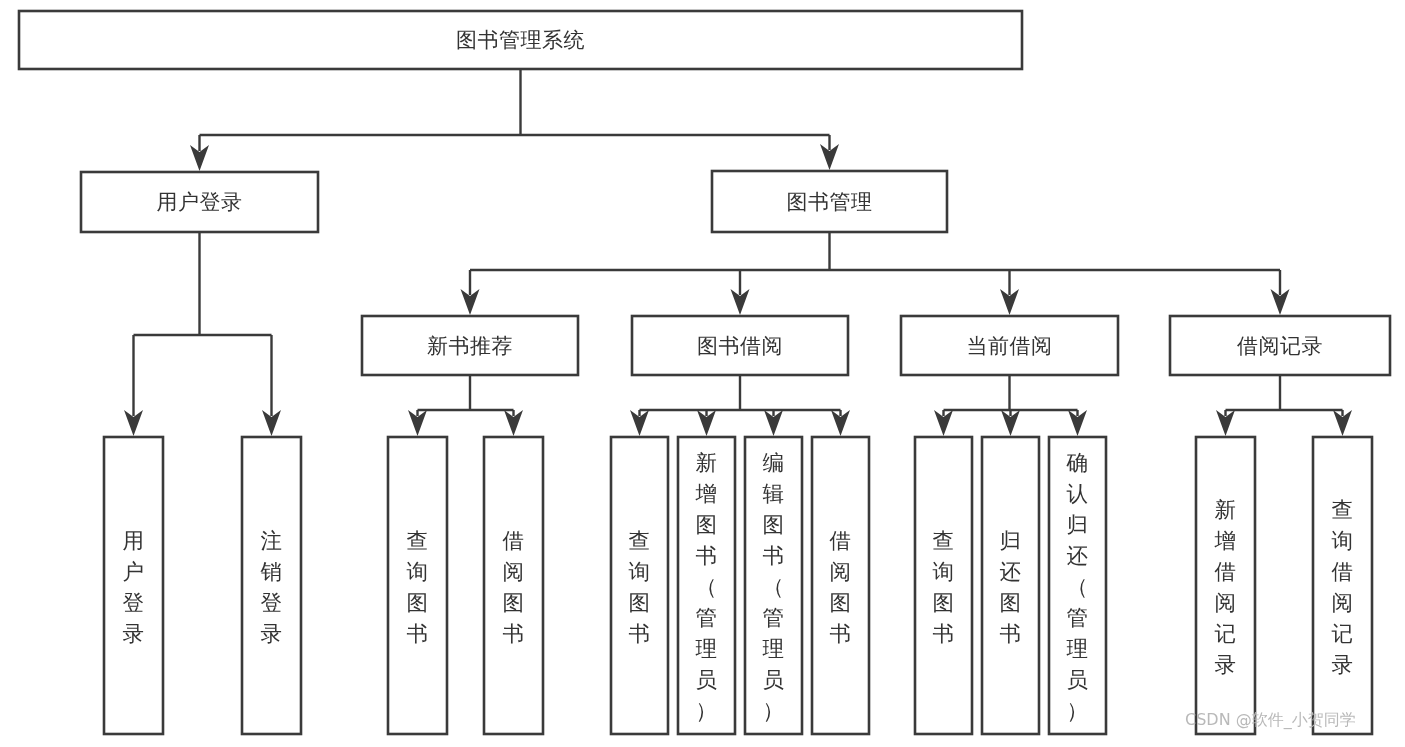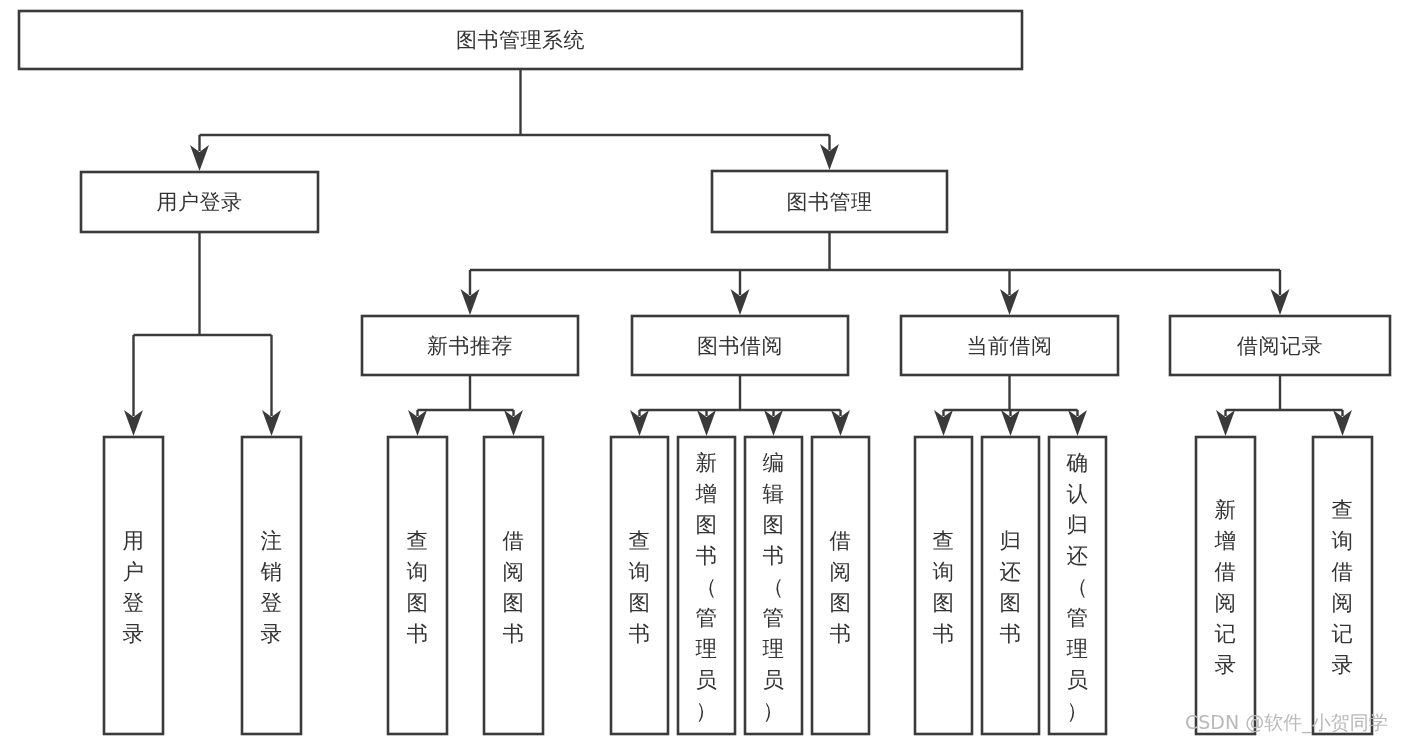--- a/index.html
+++ b/index.html
@@ -57,21 +57,21 @@
     font-size: 21.5px;
     fill: #333333;
     text-anchor: middle;
     letter-spacing: 0.5px;
   }
   .watermark {
     position: absolute;
     left: 1185px;
     top: 710px;
     font-family: "DejaVu Sans", "Liberation Sans", sans-serif;
-    font-size: 19px;
+    font-size: 16px;
     color: #b9b9b9;
     white-space: nowrap;
     user-select: none;
     pointer-events: none;
   }
 </style>
 </head>
 <body>
 
 <div id="diagram-root">

